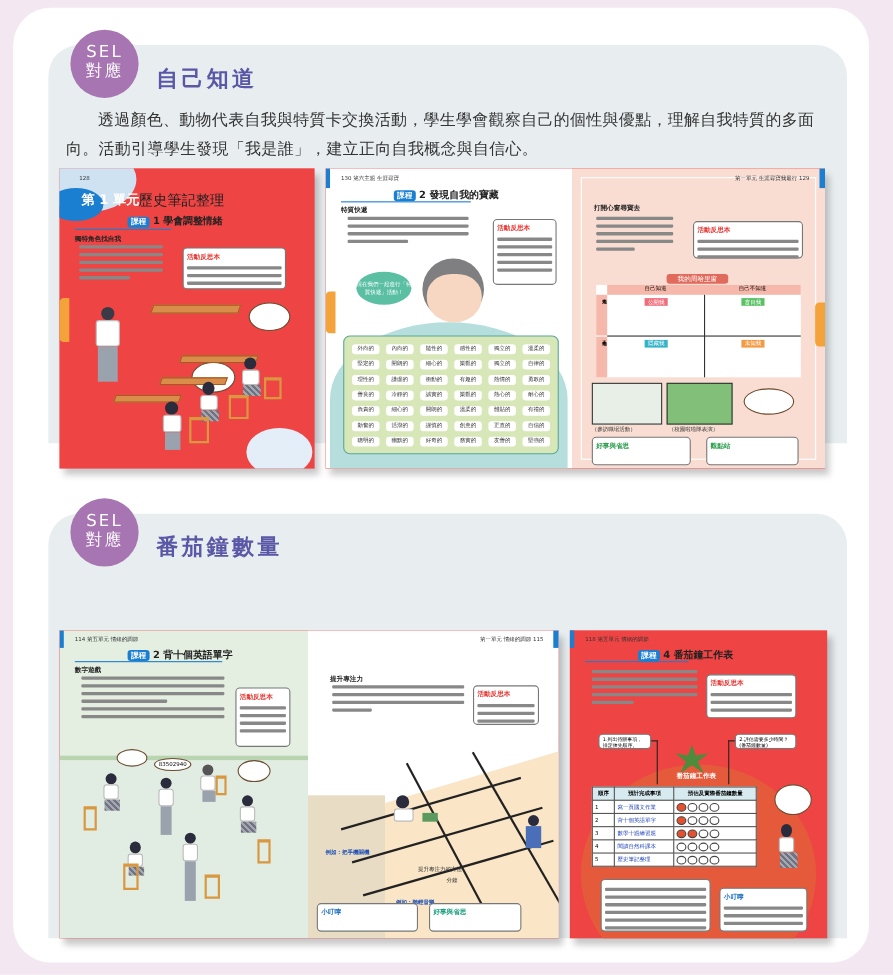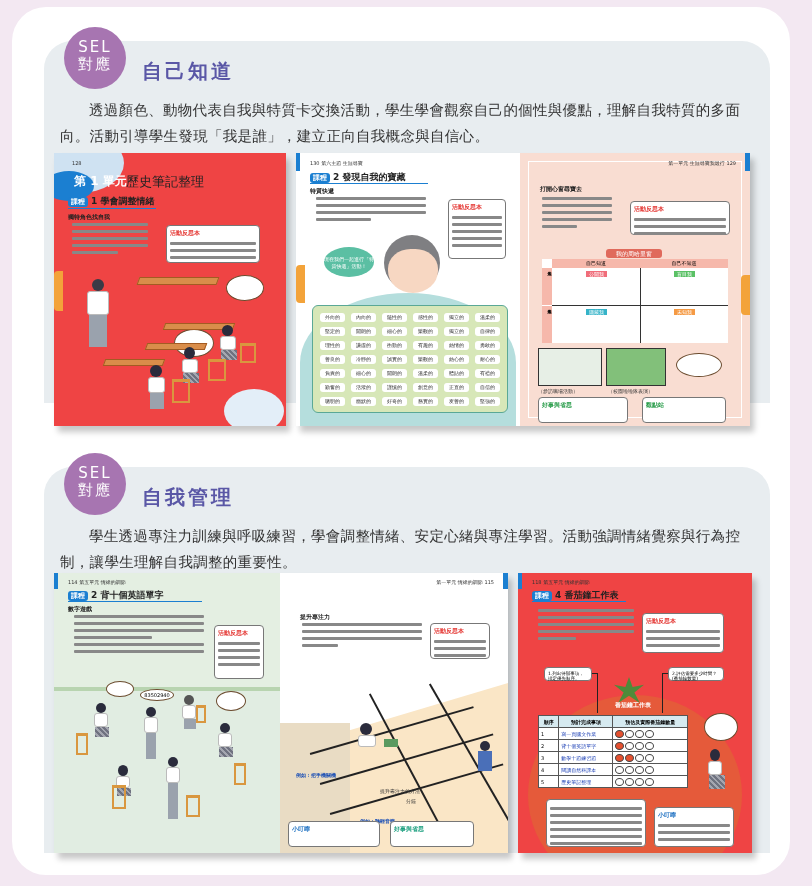--- a/index.html
+++ b/index.html
@@ -13,21 +13,21 @@
   .badge span{display:block;}
   .sec-title{position:absolute;left:98px;top:17px;font-size:20px;font-weight:bold;color:#5a57a6;letter-spacing:3px;}
   .desc{position:absolute;left:16px;top:56px;width:700px;font-size:14.5px;line-height:26px;color:#333;text-indent:2em;letter-spacing:0.3px;}
   .imgrow{position:absolute;left:10px;}
   .p1 .imgrow{top:112px;}
   .p2 .imgrow{top:106px;}
   .book{position:absolute;background:#ef4444;box-shadow:4px 6px 6px rgba(0,0,0,0.22);overflow:hidden;}
   .pg{position:absolute;top:0;bottom:0;overflow:hidden;}
   .tiny{font-size:5px;color:#333;line-height:8px;}
   .ptitle{position:absolute;font-weight:bold;color:#222;}
-  .lesson{position:absolute;font-size:9px;font-weight:bold;color:#222;}
+  .lesson{position:absolute;font-size:9px;font-weight:bold;color:#222;margin-left:48px;}
   .lesson .tag{display:inline-block;background:#1b7fd1;color:#fff;font-size:7px;padding:0 3px;border-radius:3px;margin-right:3px;}
   .lesson-line{position:absolute;height:1px;background:#1b7fd1;}
   .tipbox{position:absolute;border:1px solid #777;border-radius:4px;background:#fff;padding:3px;}
   .tipbox .th{font-size:6px;color:#e53935;font-weight:bold;}
   .textlines div{height:3px;background:#888;margin:4px 0;border-radius:1px;}
   .sidetab{position:absolute;width:9px;background:#f3a33a;border-radius:4px 0 0 4px;}
   .bubble{position:absolute;border:1.5px solid #6b4b2e;border-radius:50%;background:#fff;}
   .desk{position:absolute;background:#d98d4a;border:1px solid #a35b22;}
   .person{position:absolute;}
   .head{position:absolute;border-radius:50%;background:#2a2b3c;}
@@ -242,22 +242,21 @@
       </div>
     </div>
   </div>
 </div>
 
 <div class="panel p2">
   <div class="badge">
     <span>SEL</span>
     <span>對應</span>
   </div>
-  <div class="sec-title">自我管理</div>
-  <div class="desc">學生透過專注力訓練與呼吸練習，學會調整情緒、安定心緒與專注學習。活動強調情緒覺察與行為控制，讓學生理解自我調整的重要性。</div>
+  <div class="sec-title">番茄鐘數量</div>
 
   <div class="imgrow">
 
     <div class="book" style="left:0;top:0;width:454px;height:280px;">
       <div class="pg" style="left:0;width:226px;background:#e4efe2;">
         <div style="position:absolute;left:0;top:0;width:4px;height:16px;background:#1b7fd1;"></div>
         <div class="tiny" style="position:absolute;left:14px;top:5px;"><span>114</span> <span>第五單元 情緒的調節</span></div>
         <div class="lesson" style="left:14px;top:16px;"><span class="tag">課程</span><span>2</span> <span>背十個英語單字</span></div>
         <div class="lesson-line" style="left:14px;top:28px;width:134px;"></div>
         <div class="ptitle" style="left:14px;top:32px;font-size:6px;">數字遊戲</div>

